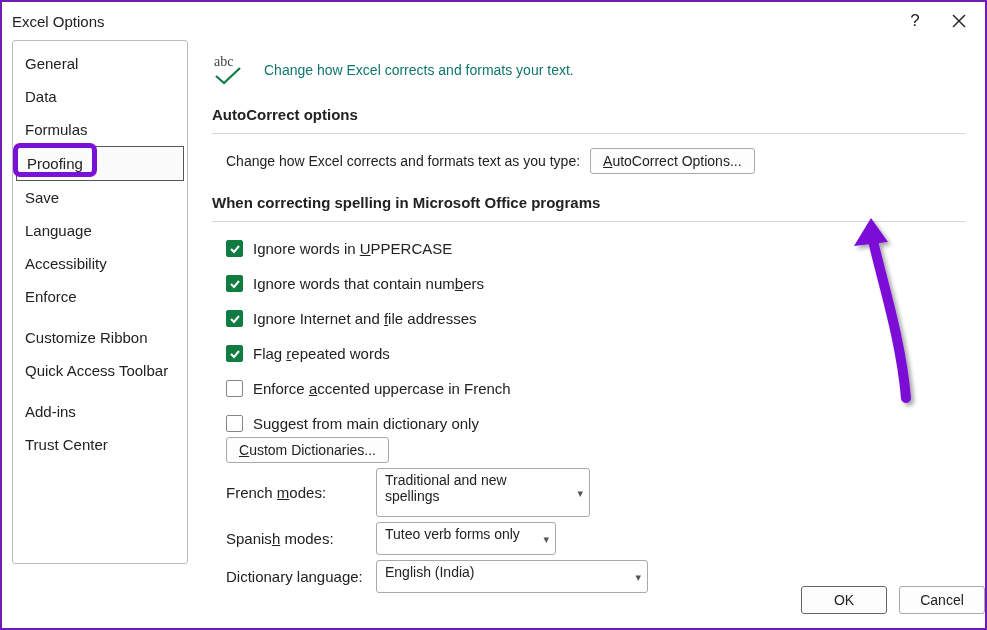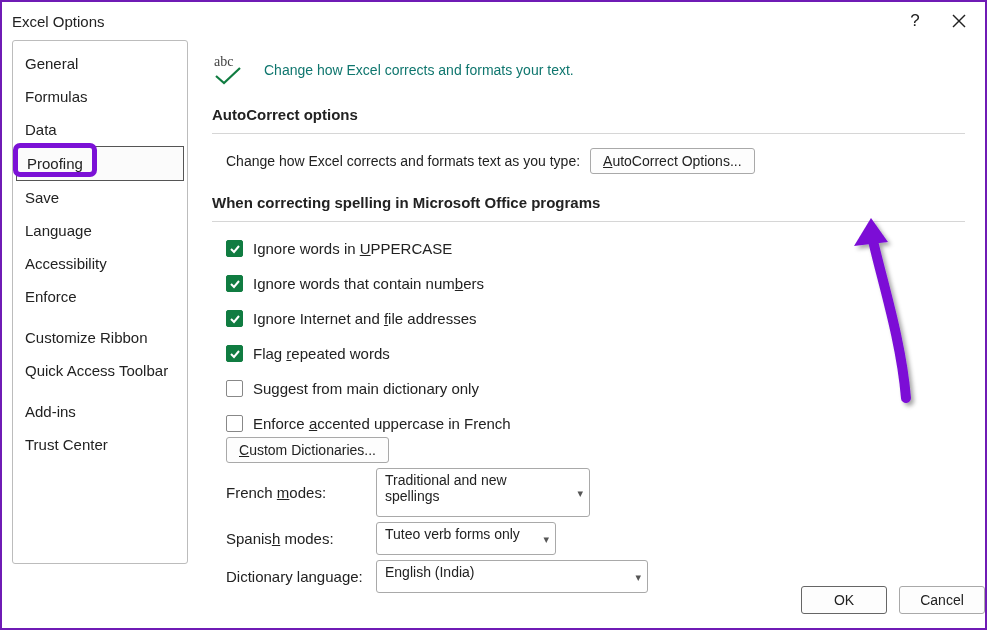--- a/index.html
+++ b/index.html
@@ -147,22 +147,22 @@
             <line x1="13" y1="1" x2="1" y2="13" stroke="#222" stroke-width="1.4"></line>
           </svg>
       </div>
     </div>
   </div>
 
   <div class="body">
 
     <div class="sidebar">
       <div class="nav-item">General</div>
+      <div class="nav-item">Data</div>
       <div class="nav-item">Formulas</div>
-      <div class="nav-item">Data</div>
       <div class="nav-item active">
         <span class="nav-highlight"></span>
         <span>Proofing</span>
       </div>
       <div class="nav-item">Save</div>
       <div class="nav-item">Language</div>
       <div class="nav-item">Accessibility</div>
       <div class="nav-item">Enforce</div>
       <div class="nav-gap"></div>
       <div class="nav-item">Customize Ribbon</div>
@@ -222,25 +222,25 @@
       <div class="cb-row">
         <span class="cb checked">
             <svg width="12" height="12" viewBox="0 0 12 12">
               <polyline points="2,6 5,9 10,3" fill="none" stroke="#fff" stroke-width="2"></polyline>
             </svg>
           </span>
         <span class="cb-label"><span>Flag </span><span class="u">r</span><span>epeated words</span></span>
       </div>
       <div class="cb-row">
         <span class="cb"></span>
+        <span class="cb-label"><span>Enforce </span><span class="u">a</span><span>ccented uppercase in French</span></span>
+      </div>
+      <div class="cb-row">
+        <span class="cb"></span>
         <span class="cb-label"><span>Suggest from main dictionary only</span></span>
-      </div>
-      <div class="cb-row">
-        <span class="cb"></span>
-        <span class="cb-label"><span>Enforce </span><span class="u">a</span><span>ccented uppercase in French</span></span>
       </div>
 
       <div style="margin:10px 0 10px 14px">
         <span class="btn"><span class="u">C</span><span>ustom Dictionaries...</span></span>
       </div>
 
       <div class="form-row">
         <span class="form-label"><span>French </span><span class="u">m</span><span>odes:</span></span>
         <span class="select" style="width:214px">
             <span>Traditional and new spellings</span>

